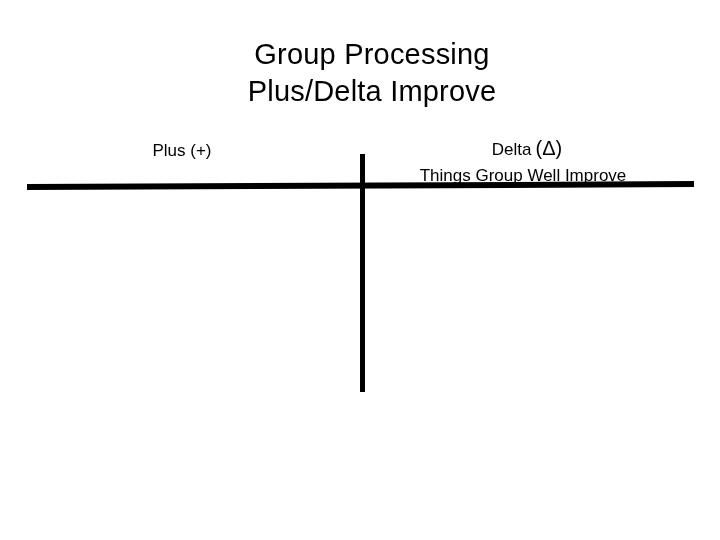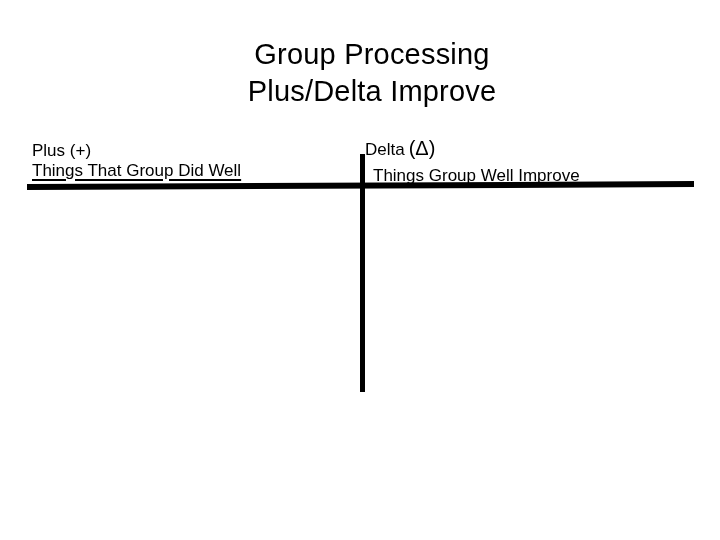--- a/index.html
+++ b/index.html
@@ -23,28 +23,28 @@
     width: 640px;
     text-align: center;
     font-size: 29px;
     line-height: 37px;
     font-weight: 400;
     letter-spacing: 0.2px;
   }
   .col-header {
     position: absolute;
     width: 300px;
-    text-align: left;
+    text-align: center;
     font-size: 17px;
     line-height: 23px;
     white-space: nowrap;
   }
   .left-h1  { left: 32px;  top: 139px; }
   .left-h2  { left: 32px;  top: 159px; }
-  .right-h1 { left: 365px; top: 137px; }
+  .right-h1 { left: 377px; top: 137px; }
   .right-h2 { left: 373px; top: 164px; }
   .underlined {
     text-decoration: underline;
     text-decoration-thickness: 2px;
     text-underline-offset: 3px;
   }
   .delta-symbol {
     font-size: 20px;
     margin-left: 4px;
   }
@@ -72,21 +72,20 @@
 
 <div class="slide">
 
   <div class="title-block">
     <div>Group Processing</div>
     <div>Plus/Delta Improve</div>
   </div>
 
   <div class="col-header left-h1">Plus (+)</div>
 
-  <div class="col-header left-h2 underlined">Things That Group Did Well</div>
 
   <div class="col-header right-h1"><span>Delta</span><span class="delta-symbol">(Δ)</span></div>
 
   <div class="col-header right-h2 underlined">Things Group Well Improve</div>
 
   <div class="h-rule"></div>
   <div class="v-rule"></div>
 
 </div>
 

